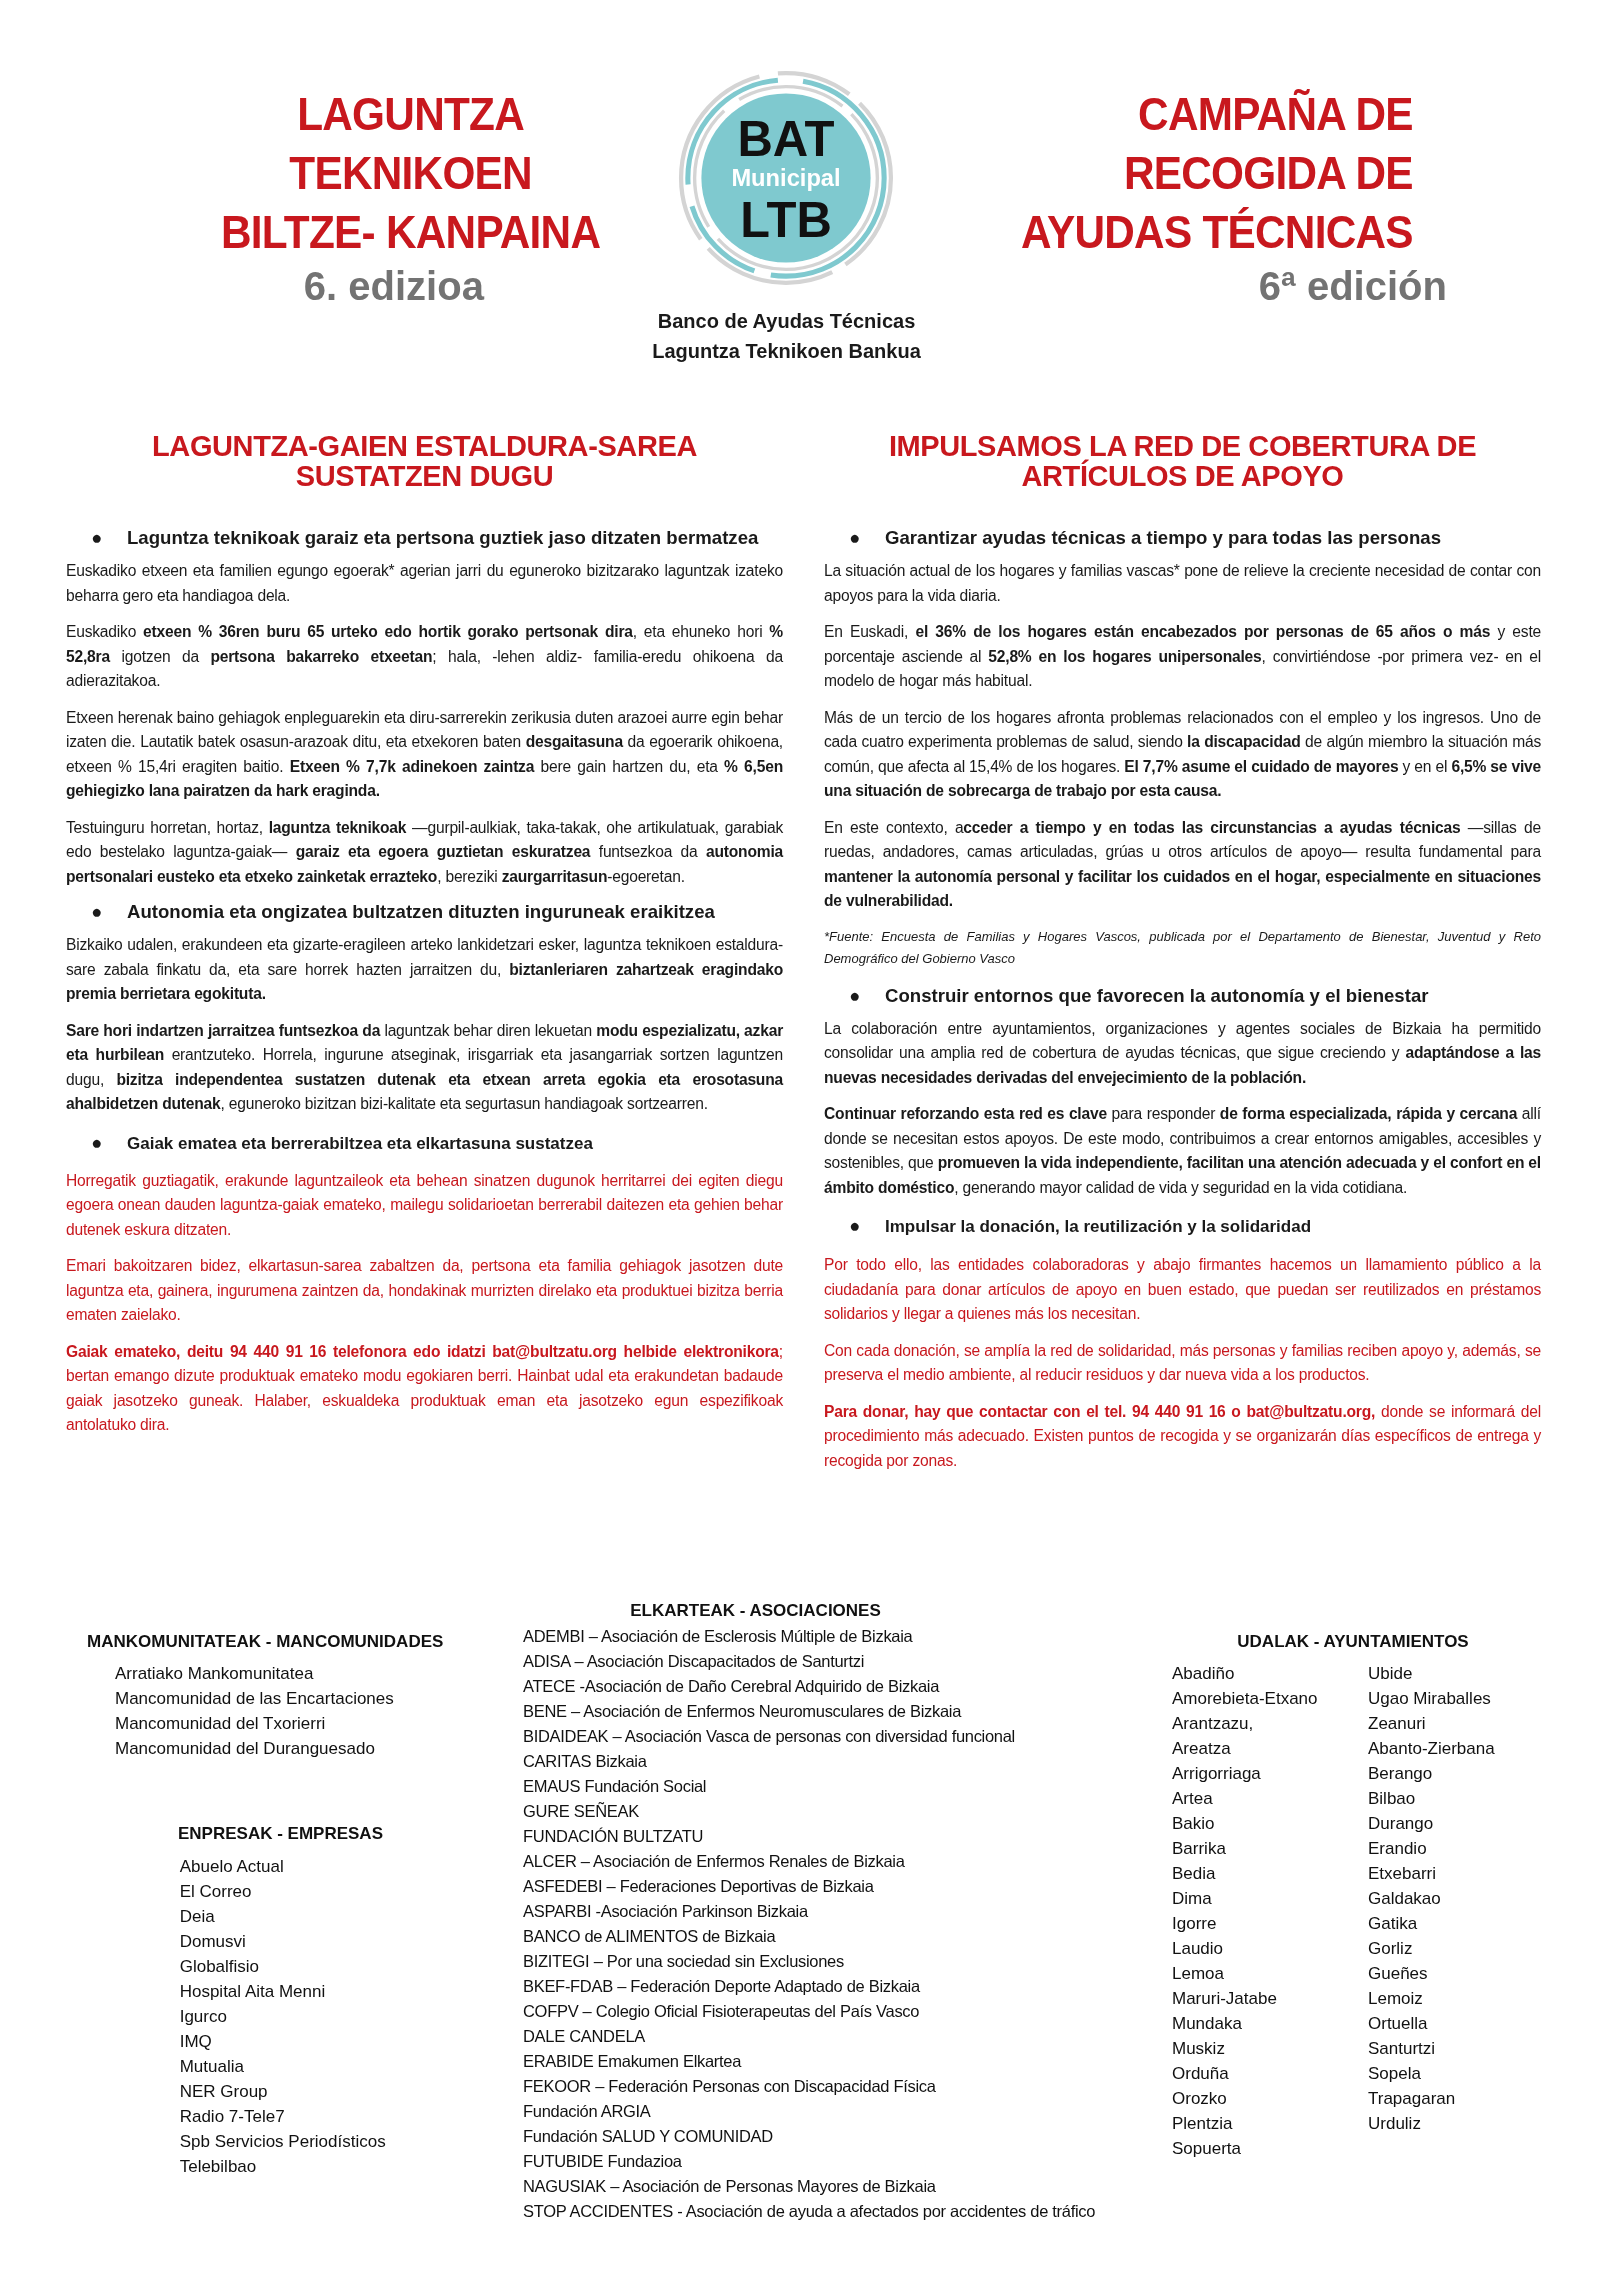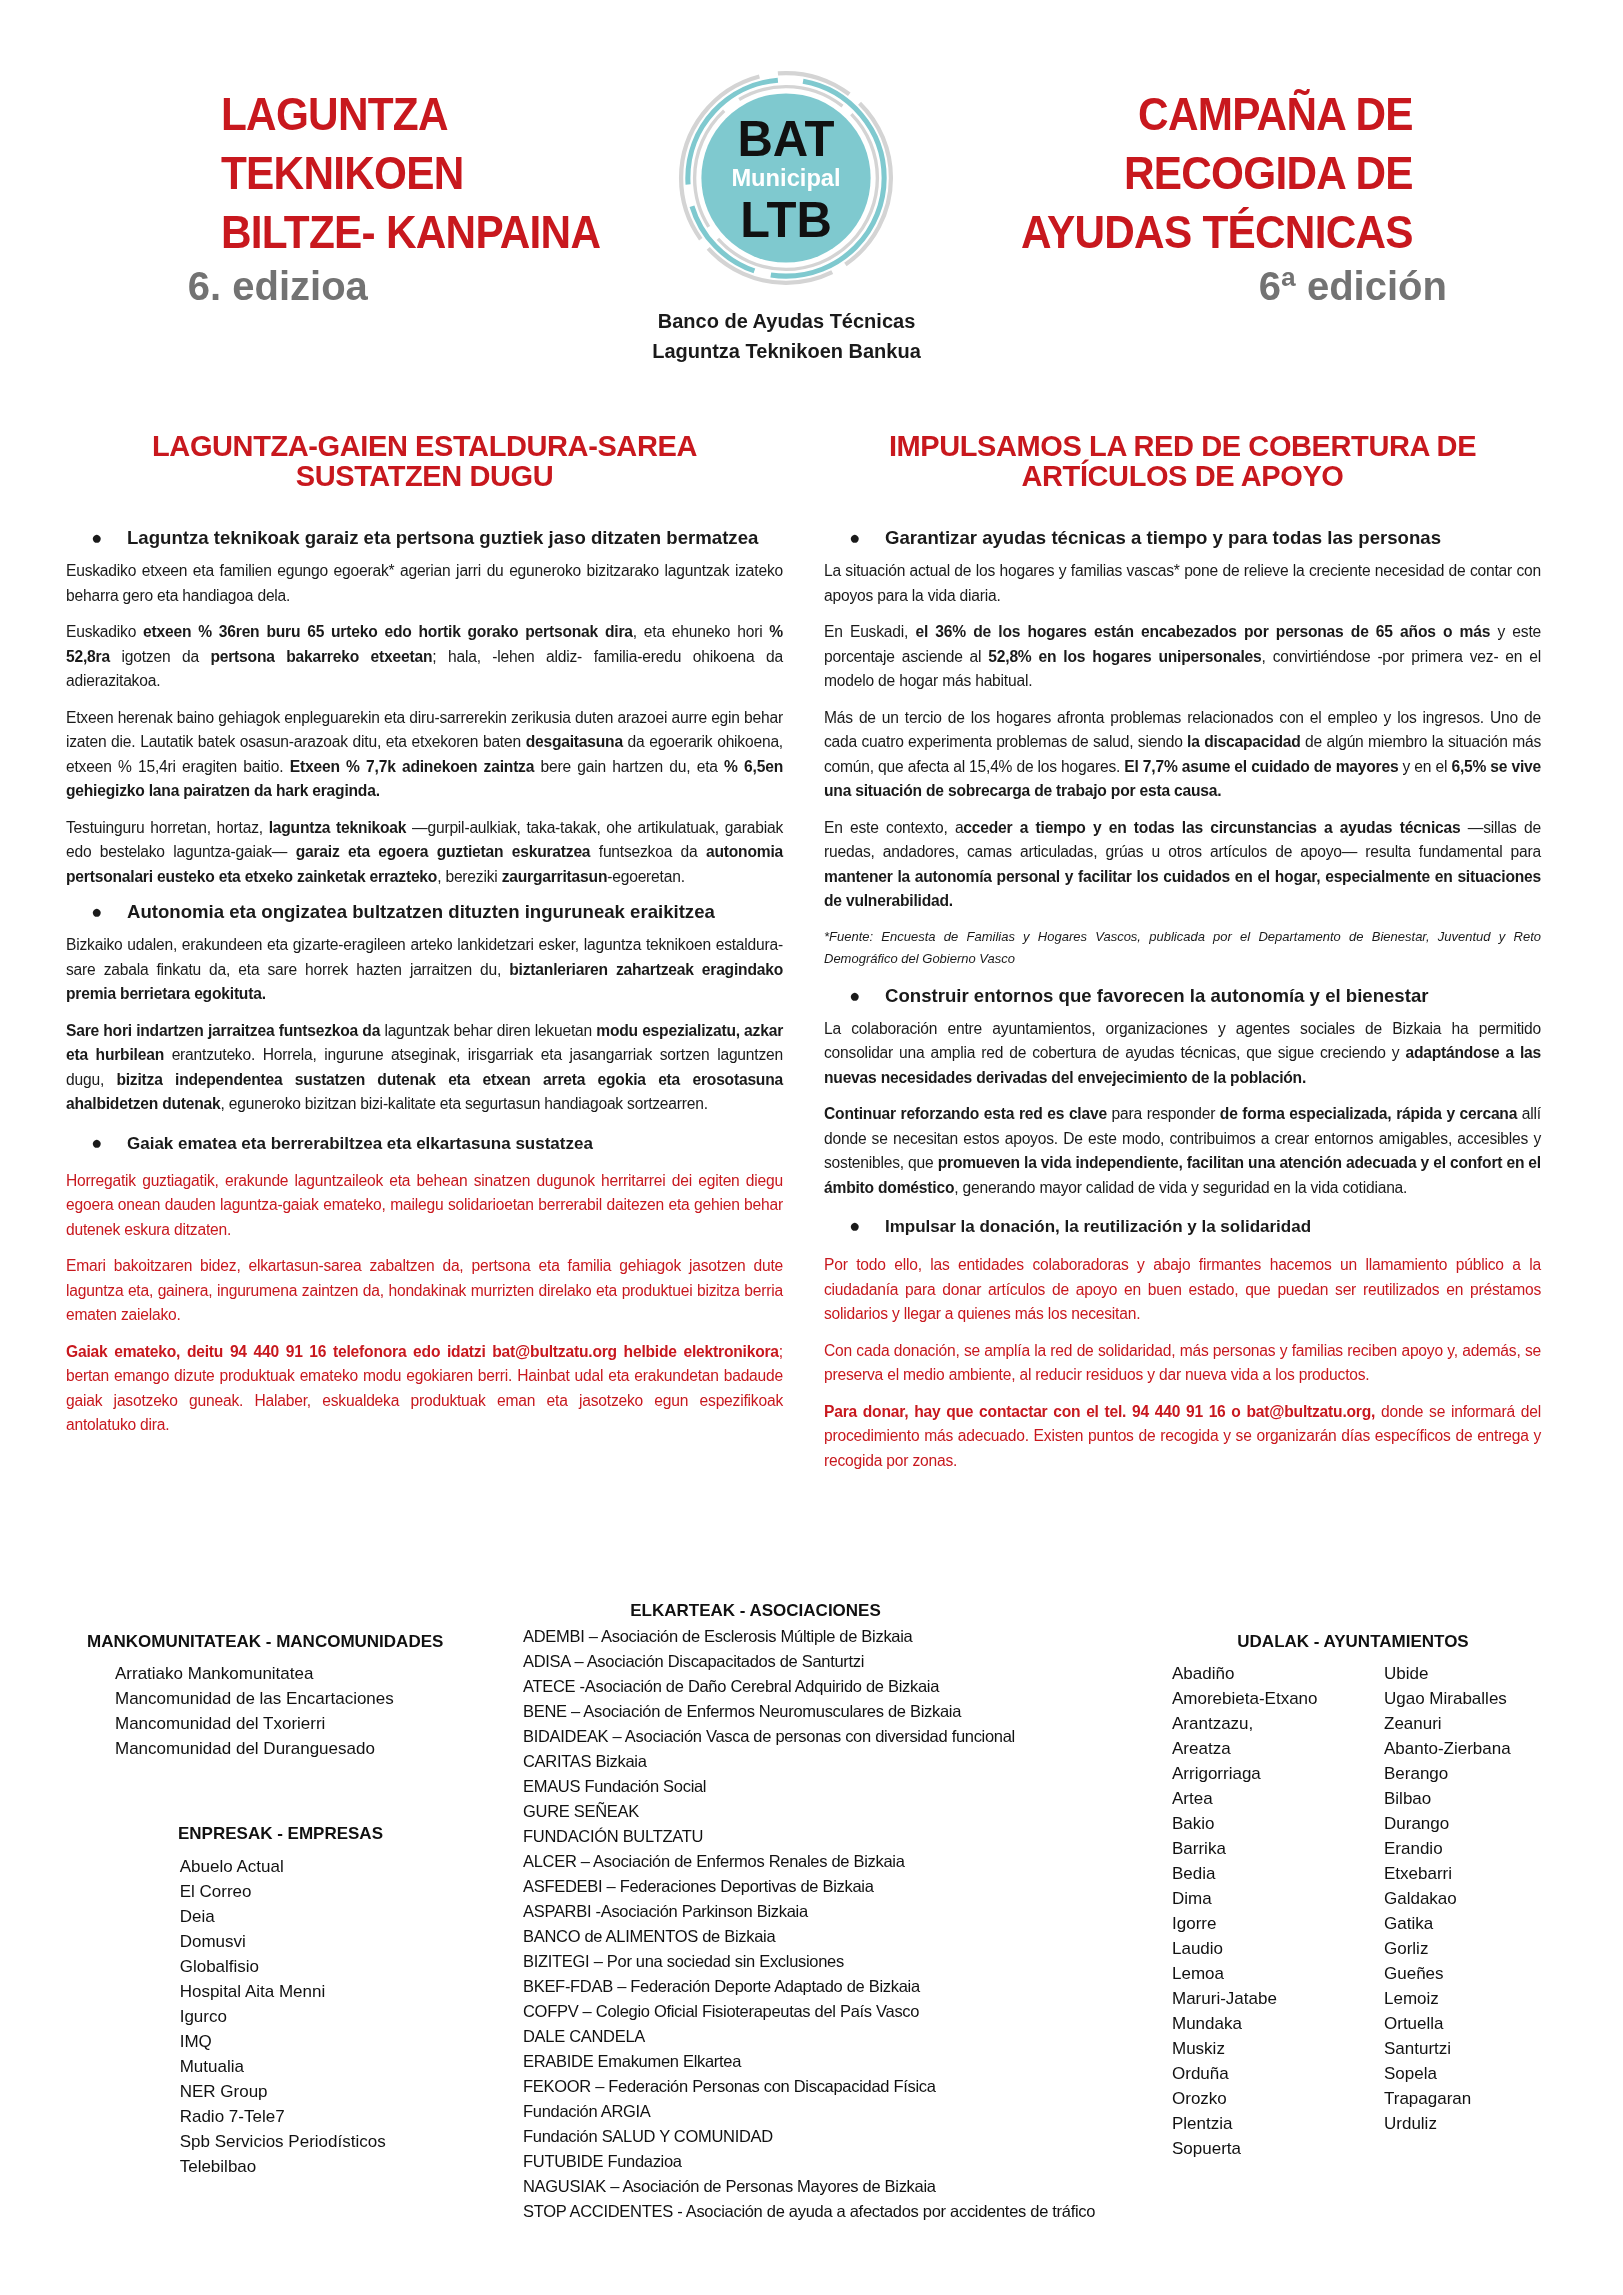--- a/index.html
+++ b/index.html
@@ -2,21 +2,21 @@
 <html style="font-size:13.5px"><head>
 <meta charset="utf-8">
 <style>
   html, body { margin: 0; padding: 0; background: #ffffff; }
   body { width: 1623px; height: 2295px; position: relative; overflow: hidden;
          font-family: "Liberation Sans", sans-serif; color: #1a1a1a; }
   .red { color: #c8181e; }
 
   
   .hdr-left, .hdr-right { position: absolute; top: 85px; font-weight: bold; line-height: 59px; }
-  .hdr-left { right: 1023px; text-align: left; }
+  .hdr-left { right: 1023px; text-align: center; }
   .hdr-right { left: 1021px; text-align: right; }
   .hdr-title { font-size: 46px; color: #c8181e; letter-spacing: -0.8px; font-family: "Liberation Sans", sans-serif; transform: scaleX(0.92); }
   .hdr-left .hdr-title { transform-origin: right center; }
   .hdr-right .hdr-title { transform-origin: left center; }
   .hdr-edition { font-size: 40px; color: #737373; margin-top: 4px; line-height: 41px; }
 
   .logo { position: absolute; left: 676px; top: 68px; width: 220px; height: 220px; }
   .logo-sub { position: absolute; left: 626px; width: 321px; text-align: center; font-weight: bold;
               font-size: 20px; color: #1a1a1a; line-height: 30px; top: 306px; }
 
@@ -37,21 +37,21 @@
   .list-item { font-size: 17px; line-height: 25px; color: #111; }
   .mank { position: absolute; left: 87px; top: 1632px; }
   .mank .items { margin-left: 28px; margin-top: 8.5px; }
   .enpr { position: absolute; left: 178px; top: 1824px; }
   .enpr .items { margin-left: 1.7px; margin-top: 10px; }
   .elk { position: absolute; left: 523px; top: 1601px; width: 609px; }
   .elk .list-h { text-align: center; width: 100%; margin-bottom: 3.4px; margin-left: -72px; }
   .elk .list-item { font-size: 16.5px; line-height: 25px; letter-spacing: -0.3px; }
   .udal { position: absolute; left: 1167px; top: 1632px; width: 372px; }
   .udal .list-h { text-align: center; margin-bottom: 8.5px; }
-  .udal .cols { display: flex; gap: 16px; }
+  .udal .cols { display: flex; }
   .udal .c1 { width: 196px; margin-left: 5px; }
 </style>
 </head>
 <body>
 
 <div class="hdr-left">
   <div class="hdr-title">LAGUNTZA</div>
   <div class="hdr-title">TEKNIKOEN</div>
   <div class="hdr-title">BILTZE- KANPAINA</div>
   <div class="hdr-edition">6. edizioa</div>

